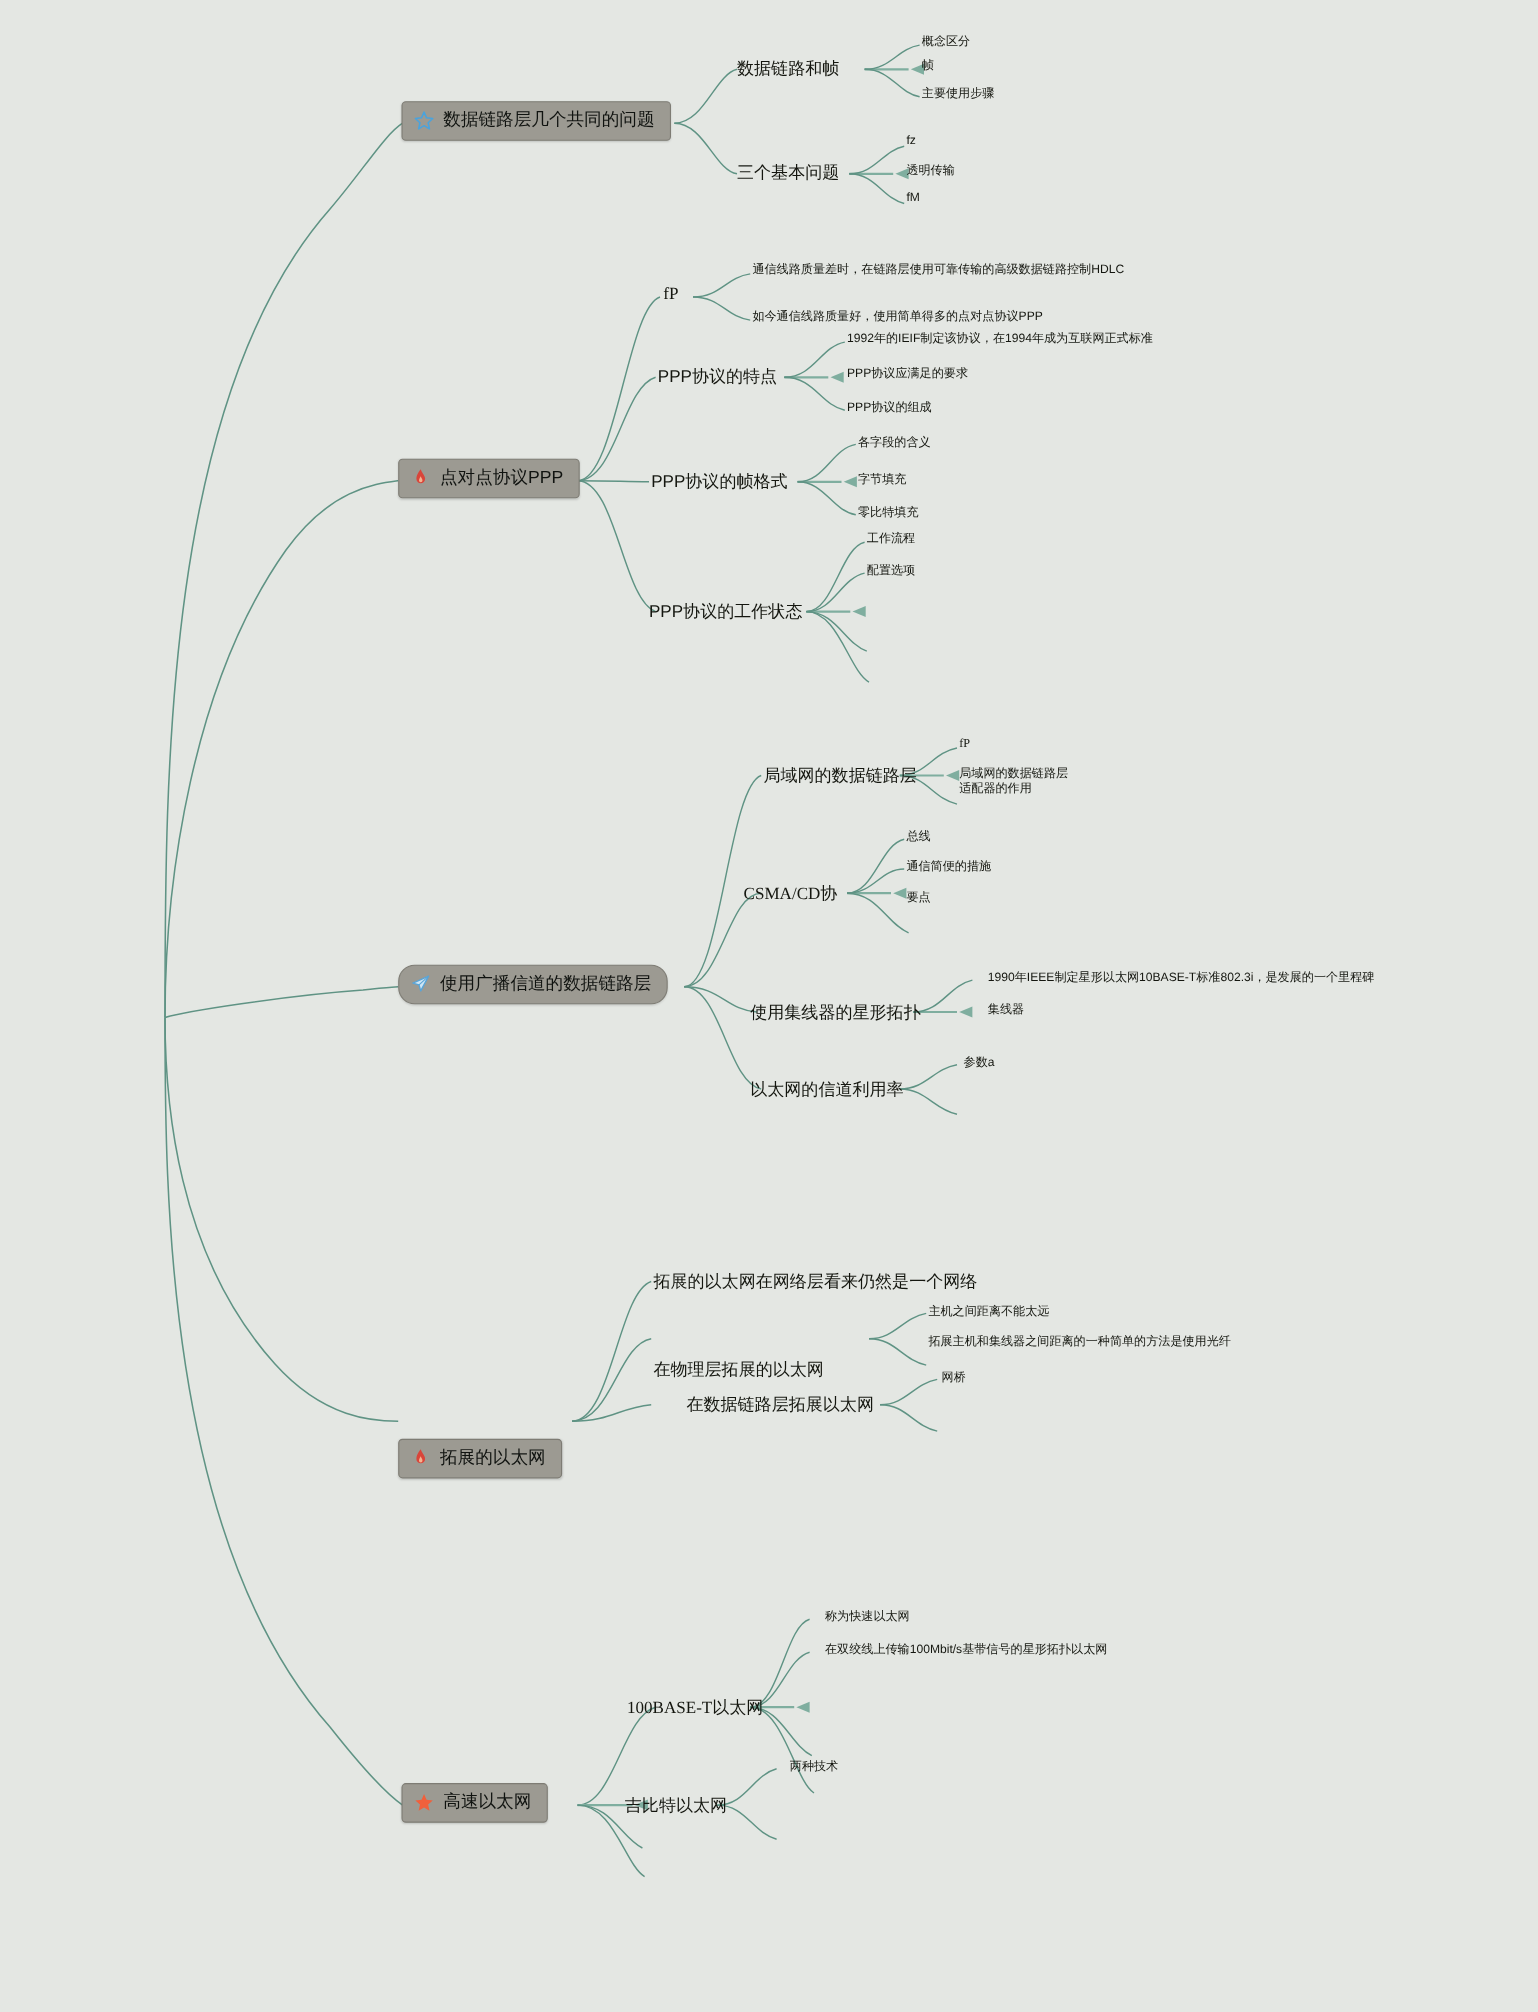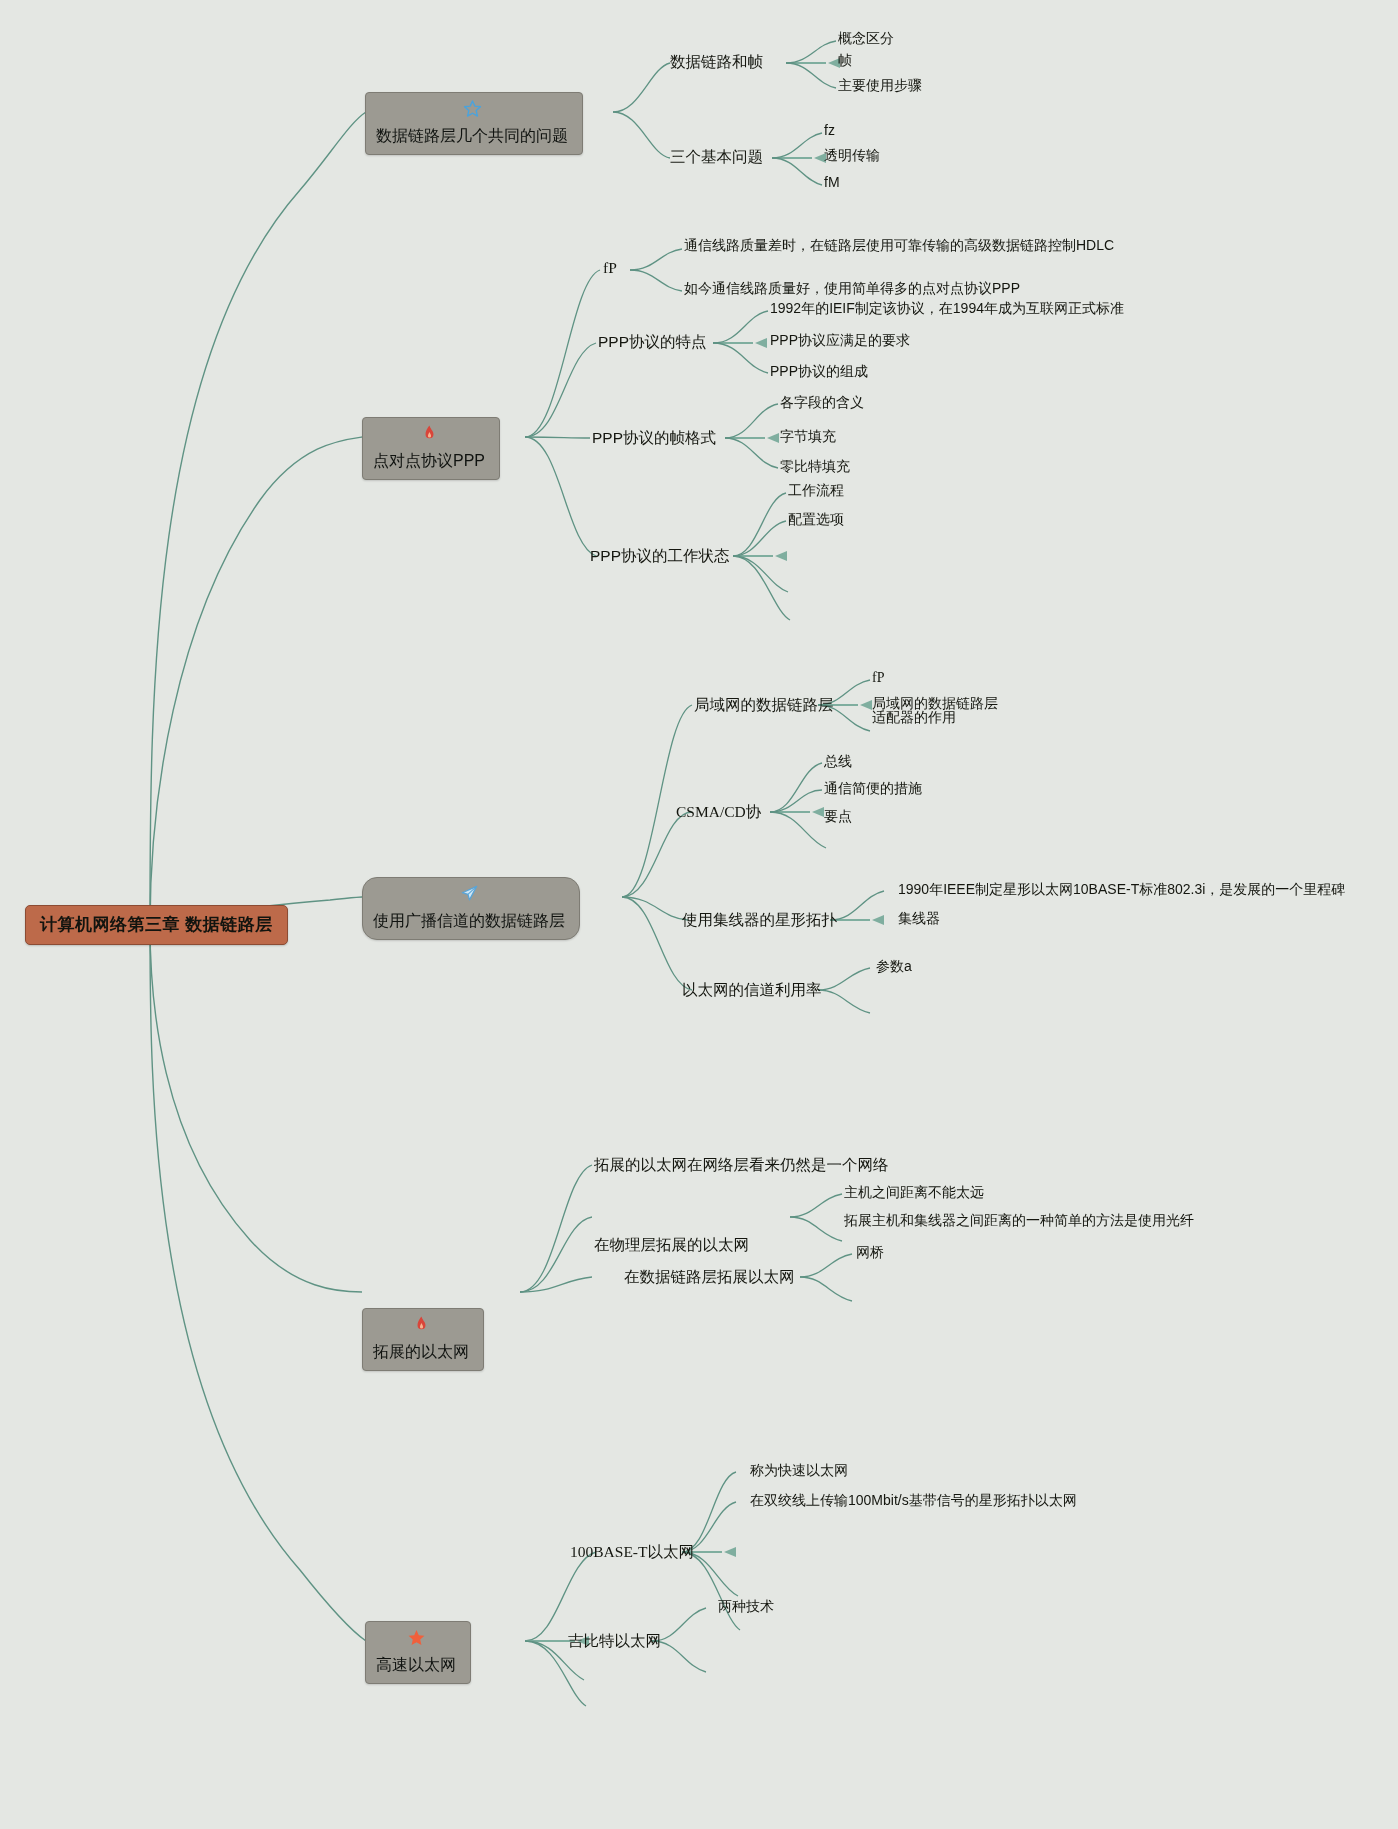--- a/index.html
+++ b/index.html
@@ -33,31 +33,30 @@
   .topic{
     background:#9c9a92;
     border:1px solid #7e7c74;
     border-radius:4px;
     color:#101310;
     font-size:16px;
     padding:6px 14px 7px 10px;
     font-family:"Liberation Sans","DejaVu Sans",sans-serif;
     display:flex;align-items:center;gap:8px;
     box-shadow:0 1px 2px rgba(0,0,0,.15);
-    flex-direction:column;
   }
   .topic .ic{width:19px;height:19px;display:inline-block;flex:0 0 auto;}
 
   
   .t2{
     font-size:15.5px;color:#14160f;
     font-family:"Liberation Serif","DejaVu Serif",serif;
   }
   .t3{
-    font-size:14px;color:#14160f;
+    font-size:11px;color:#14160f;
     font-family:"Liberation Serif","DejaVu Serif",serif;
   }
   .cjk{font-family:"Liberation Sans","DejaVu Sans",sans-serif;}
 </style>
 </head>
 <body>
 
 <div id="canvas">
 
   <svg class="links" viewBox="0 0 1398 1829">
@@ -155,23 +154,20 @@
       <polygon points="767,438 779,433 779,443"></polygon>
       <polygon points="775,556 787,551 787,561"></polygon>
       <polygon points="860,705 872,700 872,710"></polygon>
       <polygon points="812,812 824,807 824,817"></polygon>
       <polygon points="872,920 884,915 884,925"></polygon>
       <polygon points="724,1552 736,1547 736,1557"></polygon>
       <polygon points="577,1641 589,1636 589,1646"></polygon>
     </g>
   </svg>
 
-  <div class="node root" style="left:25px;top:905px;">
-    <span>计算机网络第三章 数据链路层</span>
-  </div>
 
   <div class="node topic" style="left:365px;top:92px;">
     <span class="ic">
       <svg viewBox="0 0 24 24" width="19" height="19">
           <polygon points="12,2.5 14.9,9 22,9.8 16.7,14.6 18.2,21.6 12,18 5.8,21.6 7.3,14.6 2,9.8 9.1,9" fill="none" stroke="#4aa3dd" stroke-width="1.8" stroke-linejoin="round"></polygon>
         </svg>
     </span>
     <span class="cjk">数据链路层几个共同的问题</span>
   </div>
 

